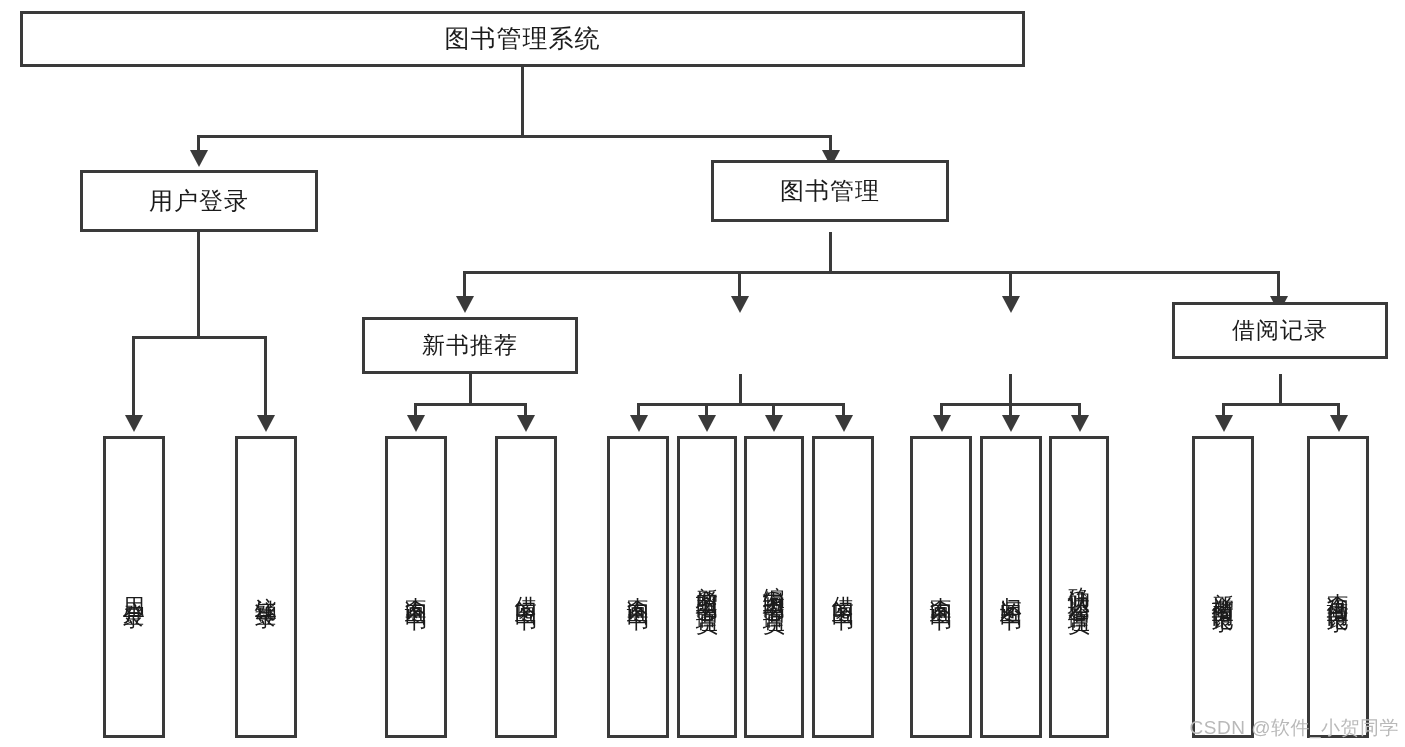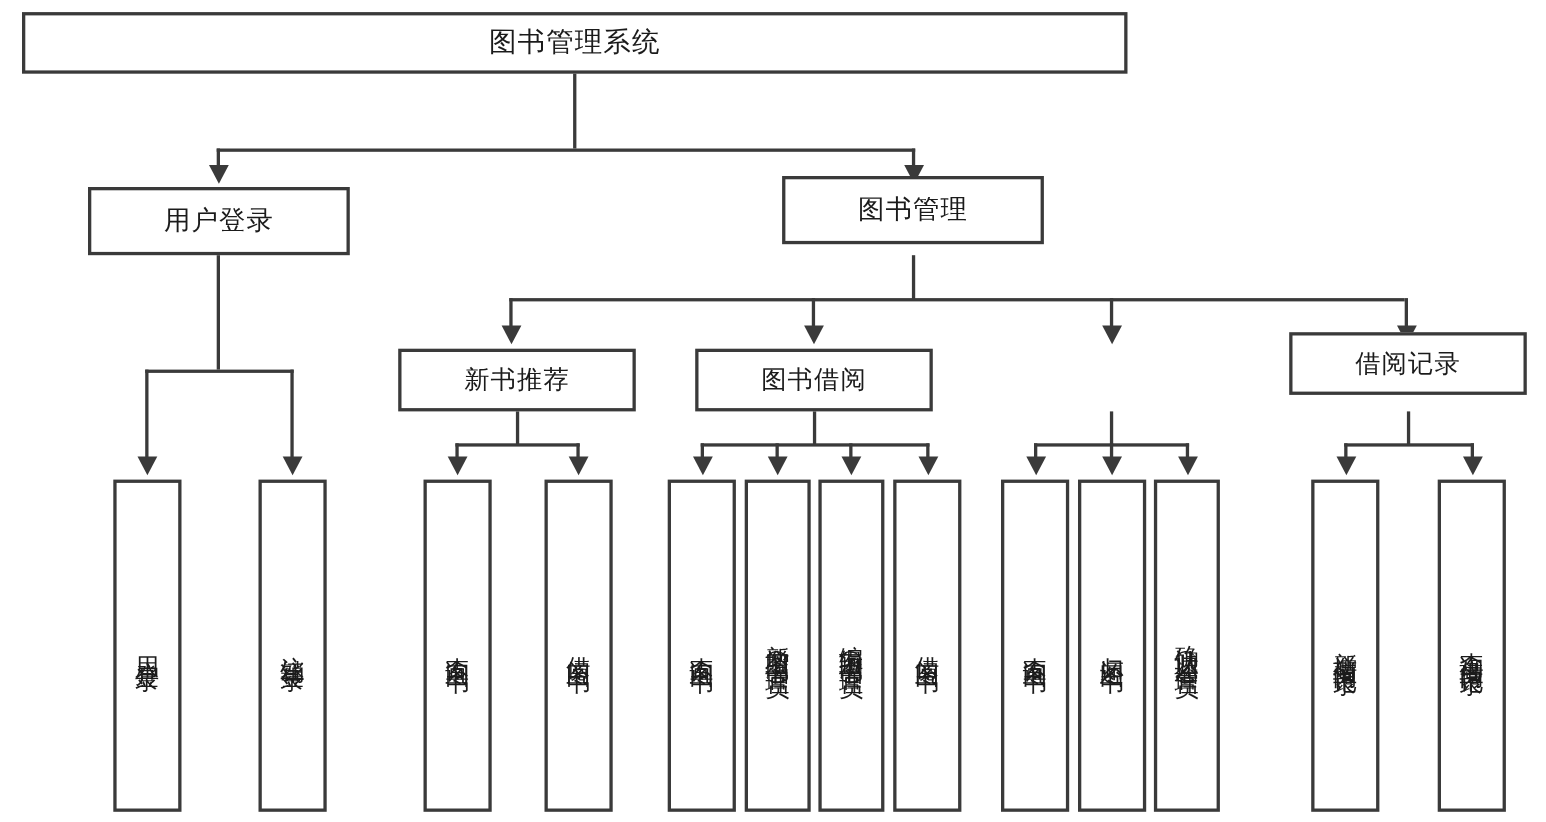--- a/index.html
+++ b/index.html
@@ -117,23 +117,20 @@
   <div class="line vline" style="left:738px; top:271px; width:3px; height:27px;"></div>
   <div class="arrow" style="left:731px; top:296px;"></div>
   <div class="line vline" style="left:1009px; top:271px; width:3px; height:27px;"></div>
   <div class="arrow" style="left:1002px; top:296px;"></div>
   <div class="line vline" style="left:1277px; top:271px; width:3px; height:27px;"></div>
   <div class="arrow" style="left:1270px; top:296px;"></div>
 
   <div class="node level3" style="left:362px; top:317px; width:216px; height:57px;">
     <span>新书推荐</span>
   </div>
-  <div class="node level3" style="left:632px; top:317px; width:216px; height:57px;">
-    <span>图书借阅</span>
-  </div>
   <div class="node level3" style="left:1172px; top:302px; width:216px; height:57px;">
     <span>借阅记录</span>
   </div>
 
   <div class="line vline" style="left:469px; top:374px; width:3px; height:31px;"></div>
   <div class="line hline" style="left:414px; top:403px; width:113px; height:3px;"></div>
   <div class="line vline" style="left:414px; top:403px; width:3px; height:15px;"></div>
   <div class="arrow" style="left:407px; top:415px;"></div>
   <div class="line vline" style="left:524px; top:403px; width:3px; height:15px;"></div>
   <div class="arrow" style="left:517px; top:415px;"></div>
@@ -202,14 +199,15 @@
     <span class="vtext">确认归还（管理员）</span>
   </div>
 
   <div class="node leaf" style="left:1192px; top:436px; width:62px; height:302px;">
     <span class="vtext">新增借阅记录</span>
   </div>
   <div class="node leaf" style="left:1307px; top:436px; width:62px; height:302px;">
     <span class="vtext">查询借阅记录</span>
   </div>
 
+  <div id="watermark">CSDN @软件_小贺同学</div>
 
 </div>
 
 </body></html>

